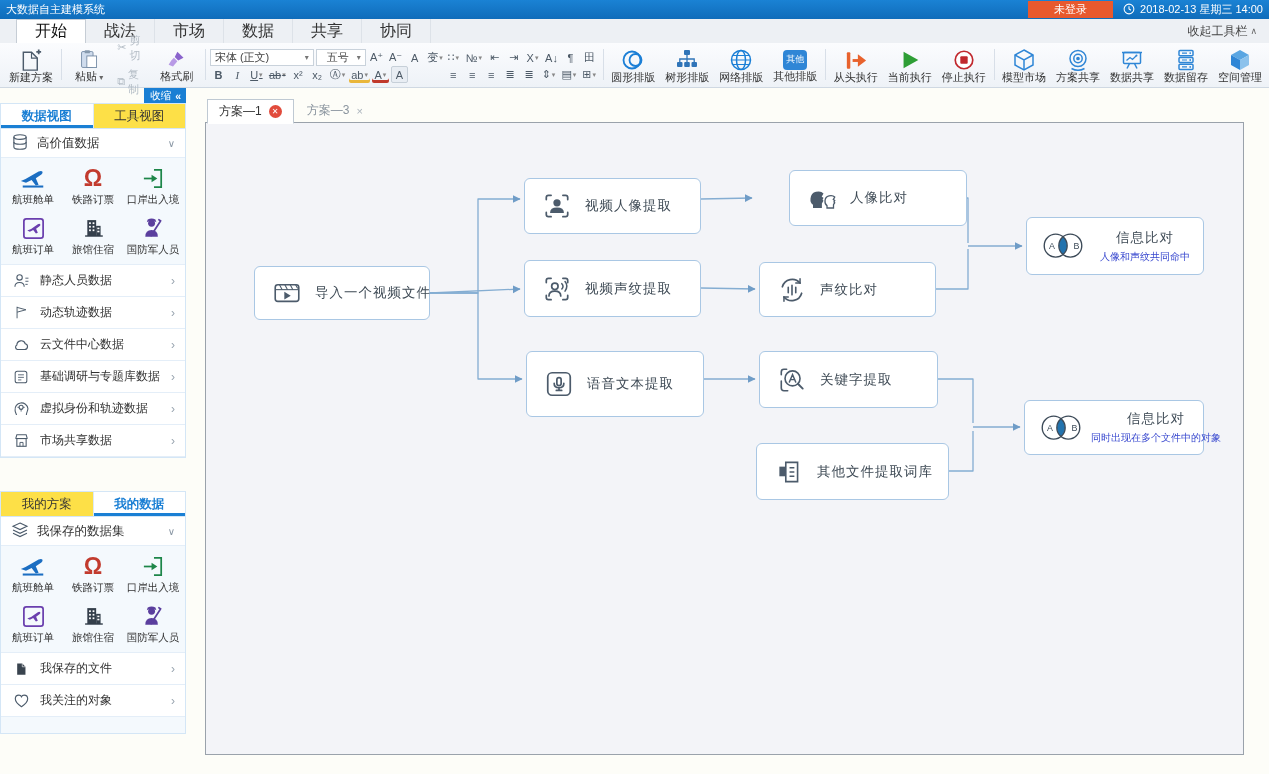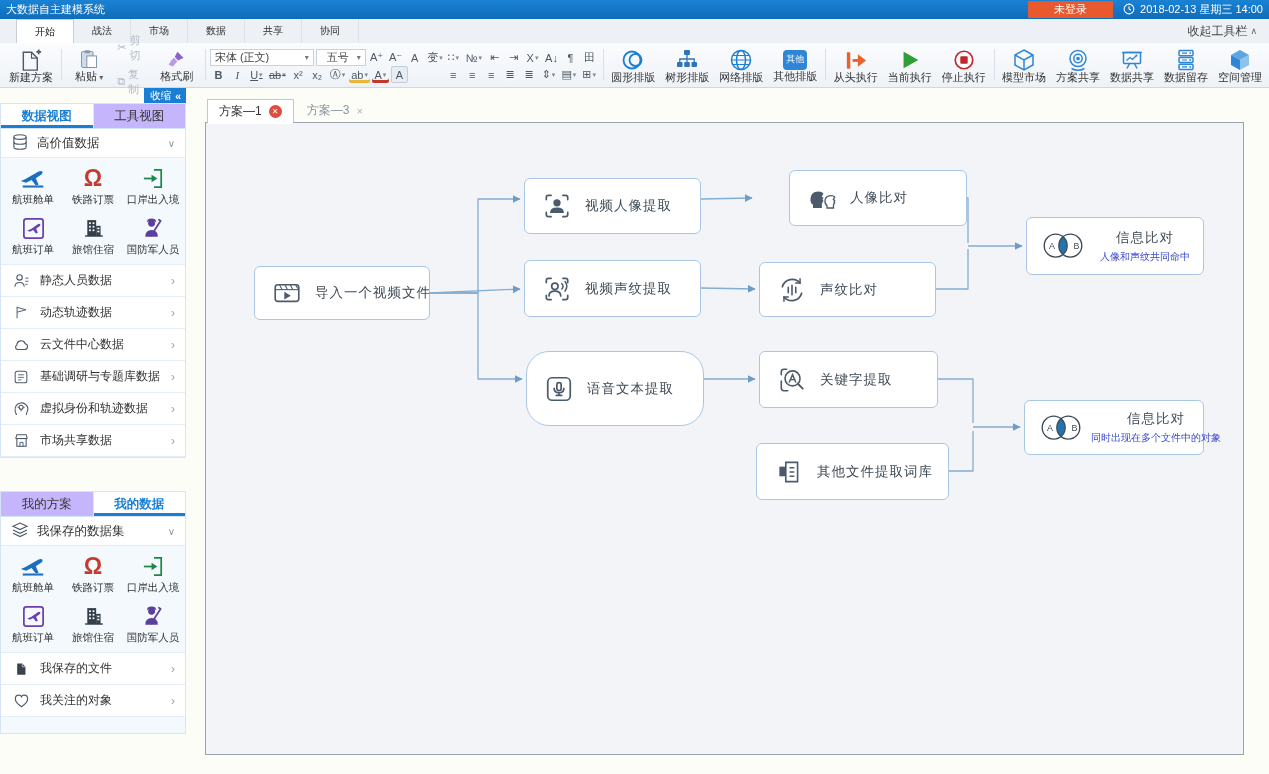--- a/index.html
+++ b/index.html
@@ -3,21 +3,21 @@
 <meta charset="utf-8">
 <style>
   *{margin:0;padding:0;box-sizing:border-box}
   html,body{width:1269px;height:774px;overflow:hidden}
   body{font-family:"Liberation Sans","DejaVu Sans",sans-serif;background:#fdfdf8;position:relative}
   #titlebar{position:absolute;top:0;left:0;right:0;height:19px;background:linear-gradient(#1a82d4,#0f6cba);color:#fff;display:flex;align-items:center;justify-content:space-between;padding:0 6px;font-size:11px}
   .tb-right{display:flex;align-items:center;gap:10px}
   #login-badge{background:#e8592e;color:#fff;padding:1px 26px;font-size:11px;cursor:pointer}
   .dt-wrap{display:flex;align-items:center;gap:5px}
   #tabrow{position:absolute;top:19px;left:0;right:0;height:24px;background:#edf0f4;display:flex;align-items:stretch;padding-left:16px}
-  .rtab{display:flex;align-items:center;padding:0 18px;font-size:10px;color:#333;border-right:1px solid #dde2e8;cursor:pointer}
+  .rtab{display:flex;align-items:center;padding:0 18px;font-size:16px;color:#333;border-right:1px solid #dde2e8;cursor:pointer}
   .rtab.active{background:#fff;border:1px solid #c6cdd5;border-bottom:none;color:#111}
   #collapse-toolbar{margin-left:auto;margin-right:12px;display:flex;align-items:center;gap:3px;font-size:12px;color:#444;cursor:pointer}
   #collapse-toolbar .up{font-size:9px;color:#666}
   #ribbon{position:absolute;top:43px;left:0;right:0;height:45px;background:linear-gradient(#fbfcfe,#eef2f7);border-bottom:1px solid #cfd8e2;display:flex;align-items:stretch;padding:2px 2px 3px 4px}
   .rb-sep{width:1px;background:#d8dfe8;margin:4px 3px}
   .big-btn{width:54px;display:flex;flex-direction:column;align-items:center;justify-content:space-between;padding:3px 0 2px;cursor:pointer}
   .big-btn .bicon{height:24px;display:flex;align-items:center;justify-content:center}
   .big-btn .blbl{font-size:11px;line-height:11px;color:#333;white-space:nowrap}
   .big-btn .blbl .dd{font-size:8px;color:#666}
   .badge-icon{display:inline-flex;width:24px;height:20px;background:#2f86d6;border-radius:4px;color:#fff;font-size:9px;align-items:center;justify-content:center}
@@ -30,21 +30,21 @@
   .sel .dd{font-size:8px;color:#777}
   .sbtn{min-width:17px;height:17px;display:flex;align-items:center;justify-content:center;font-size:11px;color:#4c5966;padding:0 2px;cursor:pointer;border-radius:2px}
   .sbtn .dd{font-size:7px;color:#888;margin-left:1px}
   .bld{font-weight:700}.ita{font-style:italic;font-family:"Liberation Serif",serif}.und{text-decoration:underline}.stk{text-decoration:line-through}
   .hlt{box-shadow:inset 0 -3px 0 #e9b63a}.fcl{box-shadow:inset 0 -3px 0 #c0392b}.shd{background:#e8edf3;border:1px solid #c6cfd8}
   #sidebar{position:absolute;top:88px;left:0;width:186px}
   .collapse-row{height:15px;display:flex;justify-content:flex-end}
   #collapse-btn{background:#1a7fd4;color:#fff;font-size:10.5px;padding:0 6px;display:flex;align-items:center;gap:4px;cursor:pointer}
   #collapse-btn .dbl{font-weight:bold;letter-spacing:-1px}
   .side-block{border:1px solid #d4e6f6;background:#fff}
-  .side-tabs{display:flex;height:25px;background:#c4b5fd;border-bottom:1px solid #d4e6f6}
+  .side-tabs{display:flex;height:25px;background:#fde047;border-bottom:1px solid #d4e6f6}
   .side-tab{flex:1;display:flex;align-items:center;justify-content:center;font-size:12.5px;color:#333;border-right:1px solid #dce9f5;cursor:pointer}
   .side-tab:last-child{border-right:none}
   .side-tab.active{background:#fff;color:#1a7fd4;box-shadow:inset 0 -3px 0 #1a7fd4;font-weight:bold}
   .section-hdr{height:29px;display:flex;align-items:center;gap:8px;padding:0 10px;font-size:12.5px;color:#333;border-bottom:1px solid #e4eef8;cursor:pointer}
   .section-hdr .chev{margin-left:auto;color:#8a97a4;font-size:10px}
   .grid{display:grid;grid-template-columns:repeat(3,1fr);padding:7px 2px;background:#f4f9fd;border-bottom:1px solid #e4eef8;row-gap:8px}
   .gitem{display:flex;flex-direction:column;align-items:center;gap:2px;font-size:10.5px;color:#333;cursor:pointer}
   .gitem .gicon{height:26px;display:flex;align-items:center;justify-content:center}
   .rwy{color:#c23b2e;font-size:23px;font-weight:bold;line-height:1}
   .cat-row{height:32px;display:flex;align-items:center;gap:9px;padding:0 10px;font-size:12px;color:#333;border-bottom:1px solid #e4eef8;cursor:pointer}
@@ -685,21 +685,21 @@
           <g fill="none" stroke="#4c5b6b" stroke-width="1.6" stroke-linecap="round">
             <path d="M4 8V6q0-2 2-2h2.5M19.5 4H22q2 0 2 2v2M24 20v2q0 2-2 2h-2.5M8.5 24H6q-2 0-2-2v-2"></path>
             <circle cx="12" cy="11.5" r="3"></circle>
             <path d="M6.5 20.5q0-4.5 5.5-4.5t5.5 4.5"></path>
             <path d="M18.5 9q2.2 2.5 0 5M21.5 7q3.4 4 0 9" stroke-width="1.4"></path>
           </g>
         </svg>
       </span>
       <span class="nlbl">视频声纹提取</span>
     </div>
-    <div class="node" style="left: 320px; top: 228px; width: 178px; height: 75px; border-radius: 23px;">
+    <div class="node" style="left: 320px; top: 228px; width: 178px; height: 66px;">
       <span class="nicon">
         <svg viewBox="0 0 28 28" width="30">
           <g fill="none" stroke="#4c5b6b" stroke-width="1.6" stroke-linecap="round">
             <rect x="3.5" y="3.5" width="21" height="21" rx="4"></rect>
             <rect x="12" y="8" width="4" height="7.5" rx="2"></rect>
             <path d="M9.5 13.5q0 4 4.5 4t4.5-4M14 17.5V20M11.5 20h5"></path>
           </g>
         </svg>
       </span>
       <span class="nlbl">语音文本提取</span>

